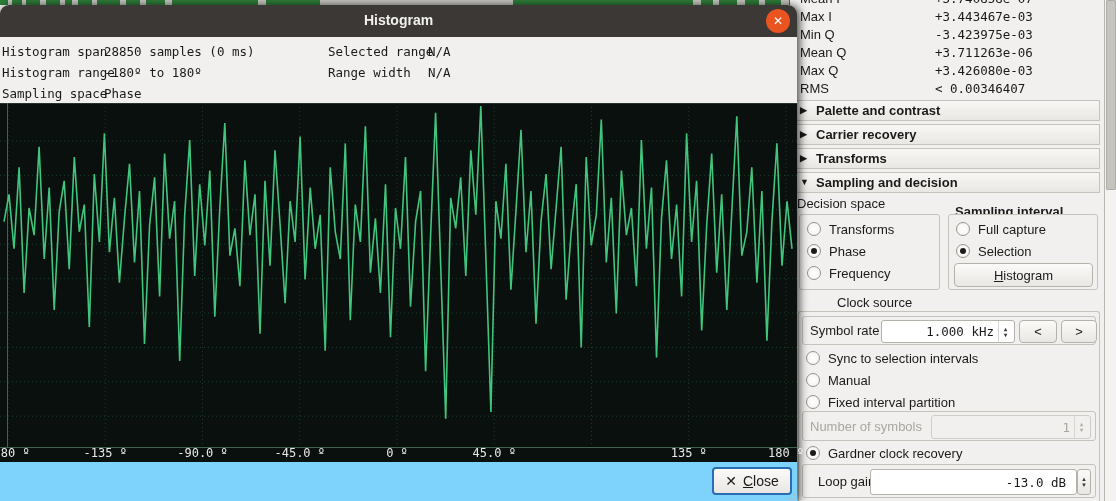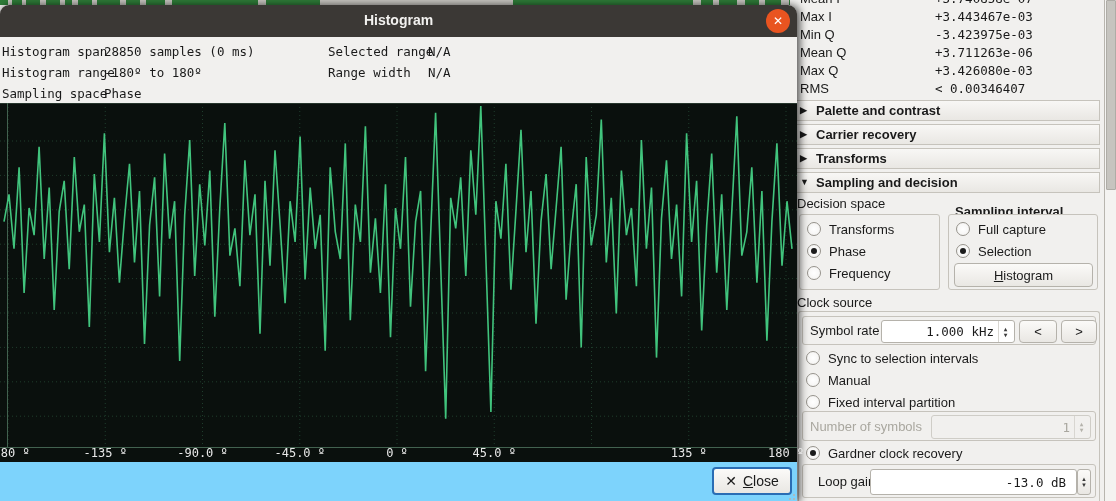--- a/index.html
+++ b/index.html
@@ -198,21 +198,21 @@
     <div class="radio-row" style="left: 7px; top: 7px;">
           <span class="radio-circle"></span>
           <span class="radio-label">Full capture</span>
         </div>
         <div class="radio-row" style="left: 7px; top: 29px;">
           <span class="radio-circle checked"></span>
           <span class="radio-label">Selection</span>
         </div>
       </div>
 
-    <div class="grp-title" style="left:7px; top:295px;">Clock source</div>
+    <div class="grp-title" style="left:7px; top:295px;padding-left:40px;">Clock source</div>
 
     <div class="grp-box" style="left:8px; top:311px; width:302px; height:195px; border-radius:3px 3px 0 0; border-bottom:none;">
 
       <div class="frame" style="left:3px; top:4px; width:294px; height:29px;">
         <span style="position:absolute; left:7px; top:6px;">Symbol rate</span>
         <div class="spinbox" style="left:78px; top:3px; width:134px; height:23px;">
           <span class="spin-val">1.000 kHz</span>
           <span class="spin-arrows">
               <span>▲</span>
               <span>▼</span>

